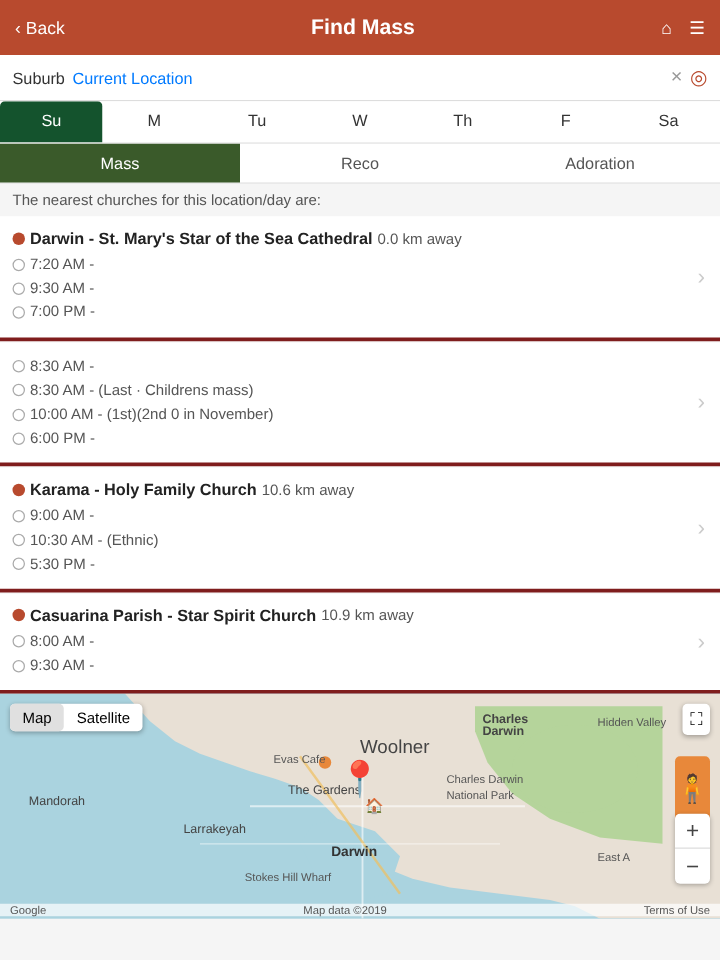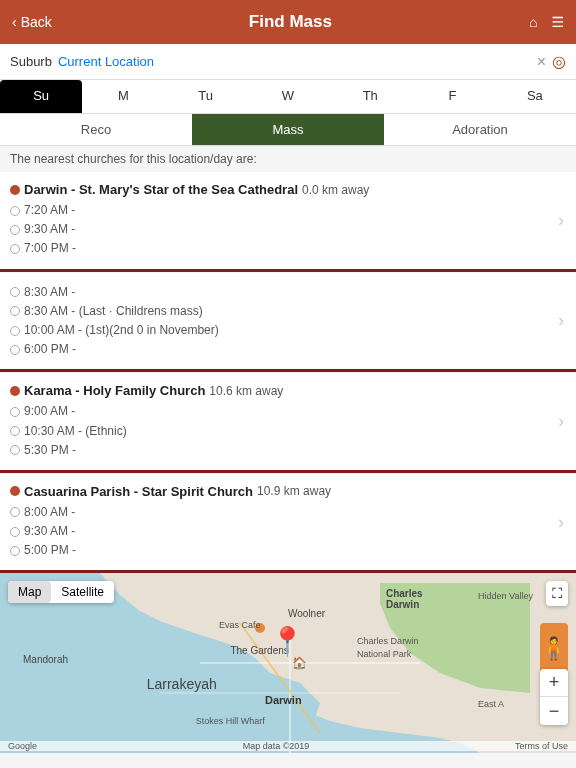--- a/index.html
+++ b/index.html
@@ -44,21 +44,21 @@
     .day-tab {
       flex: 1;
       text-align: center;
       padding: 8px 0;
       font-size: 13px;
       color: #333;
       cursor: pointer;
       border-bottom: 2px solid transparent;
     }
     .day-tab.active {
-      background: #000000;
+      background: #14532d;
       color: white;
       border-radius: 4px 4px 0 0;
     }
 
     
     .service-tabs {
       background: white;
       display: flex;
       border-bottom: 1px solid #ddd;
     }
@@ -281,22 +281,22 @@
   <div class="day-tab active">Su</div>
   <div class="day-tab">M</div>
   <div class="day-tab">Tu</div>
   <div class="day-tab">W</div>
   <div class="day-tab">Th</div>
   <div class="day-tab">F</div>
   <div class="day-tab">Sa</div>
 </div>
 
 <div class="service-tabs">
+  <div class="service-tab active">Mass</div>
   <div class="service-tab">Reco</div>
-  <div class="service-tab active">Mass</div>
   <div class="service-tab">Adoration</div>
 </div>
 
 <div class="subtitle">The nearest churches for this location/day are:</div>
 
 <div class="church-list">
 
   <div class="church-item">
     <div class="church-content">
       <div class="church-name">
@@ -373,24 +373,20 @@
         <span style="font-weight:normal;font-size:12px;color:#555;">10.9 km away</span>
       </div>
       <div class="church-time">
         <span class="time-icon"></span>
         <span>8:00 AM -</span>
       </div>
       <div class="church-time">
         <span class="time-icon"></span>
         <span>9:30 AM -</span>
       </div>
-      <div class="church-time">
-        <span class="time-icon"></span>
-        <span>5:00 PM -</span>
-      </div>
     </div>
     <span class="chevron">›</span>
   </div>
 
 </div>
 
 <div class="map-container">
 
   <svg class="map-svg" viewBox="0 0 576 180" xmlns="http://www.w3.org/2000/svg">
 
@@ -407,25 +403,25 @@
     <line x1="240" y1="50" x2="320" y2="160" stroke="#f0c060" stroke-width="2" opacity="0.7"></line>
     <line x1="160" y1="120" x2="400" y2="120" stroke="#fff" stroke-width="1" opacity="0.5"></line>
 
     <ellipse cx="460" cy="60" rx="50" ry="35" fill="#b5d49b" opacity="0.7"></ellipse>
 
     <circle cx="260" cy="55" r="5" fill="#e8883a"></circle>
   </svg>
 
   <span style="position:absolute;left:67%;top:8%;font-size:10px;color:#444;font-weight:600;">Charles</span>
   <span style="position:absolute;left:67%;top:14%;font-size:10px;color:#444;font-weight:600;">Darwin</span>
-  <span style="position:absolute;left:50%;top:19%;font-size:10px;color:#444;">Woolner</span>
+  <span style="position:absolute;left:50%;top:19%;font-size:15px;color:#444;">Woolner</span>
   <span style="position:absolute;left:40%;top:40%;font-size:10px;color:#444;">The Gardens</span>
   <span style="position:absolute;left:46%;top:67%;font-size:11px;color:#333;font-weight:600;">Darwin</span>
   <span style="position:absolute;left:34%;top:79%;font-size:9px;color:#555;">Stokes Hill Wharf</span>
-  <span style="position:absolute;left:22%;top:57%;font-size:14px;color:#444;padding-left:20px;">Larrakeyah</span>
+  <span style="position:absolute;left:22%;top:57%;font-size:10px;color:#444;padding-left:20px;">Larrakeyah</span>
   <span style="position:absolute;left:4%;top:45%;font-size:10px;color:#444;">Mandorah</span>
   <span style="position:absolute;left:62%;top:35%;font-size:9px;color:#555;">Charles Darwin</span>
   <span style="position:absolute;left:62%;top:42%;font-size:9px;color:#555;">National Park</span>
   <span style="position:absolute;left:83%;top:10%;font-size:9px;color:#555;">Hidden Valley</span>
   <span style="position:absolute;left:83%;top:70%;font-size:9px;color:#555;">East A</span>
   <span style="position:absolute;left:38%;top:26%;font-size:9px;color:#555;">Evas Cafe</span>
 
   <div class="map-pin">📍</div>
   <div class="map-home" style="font-size:12px;">🏠</div>
 

